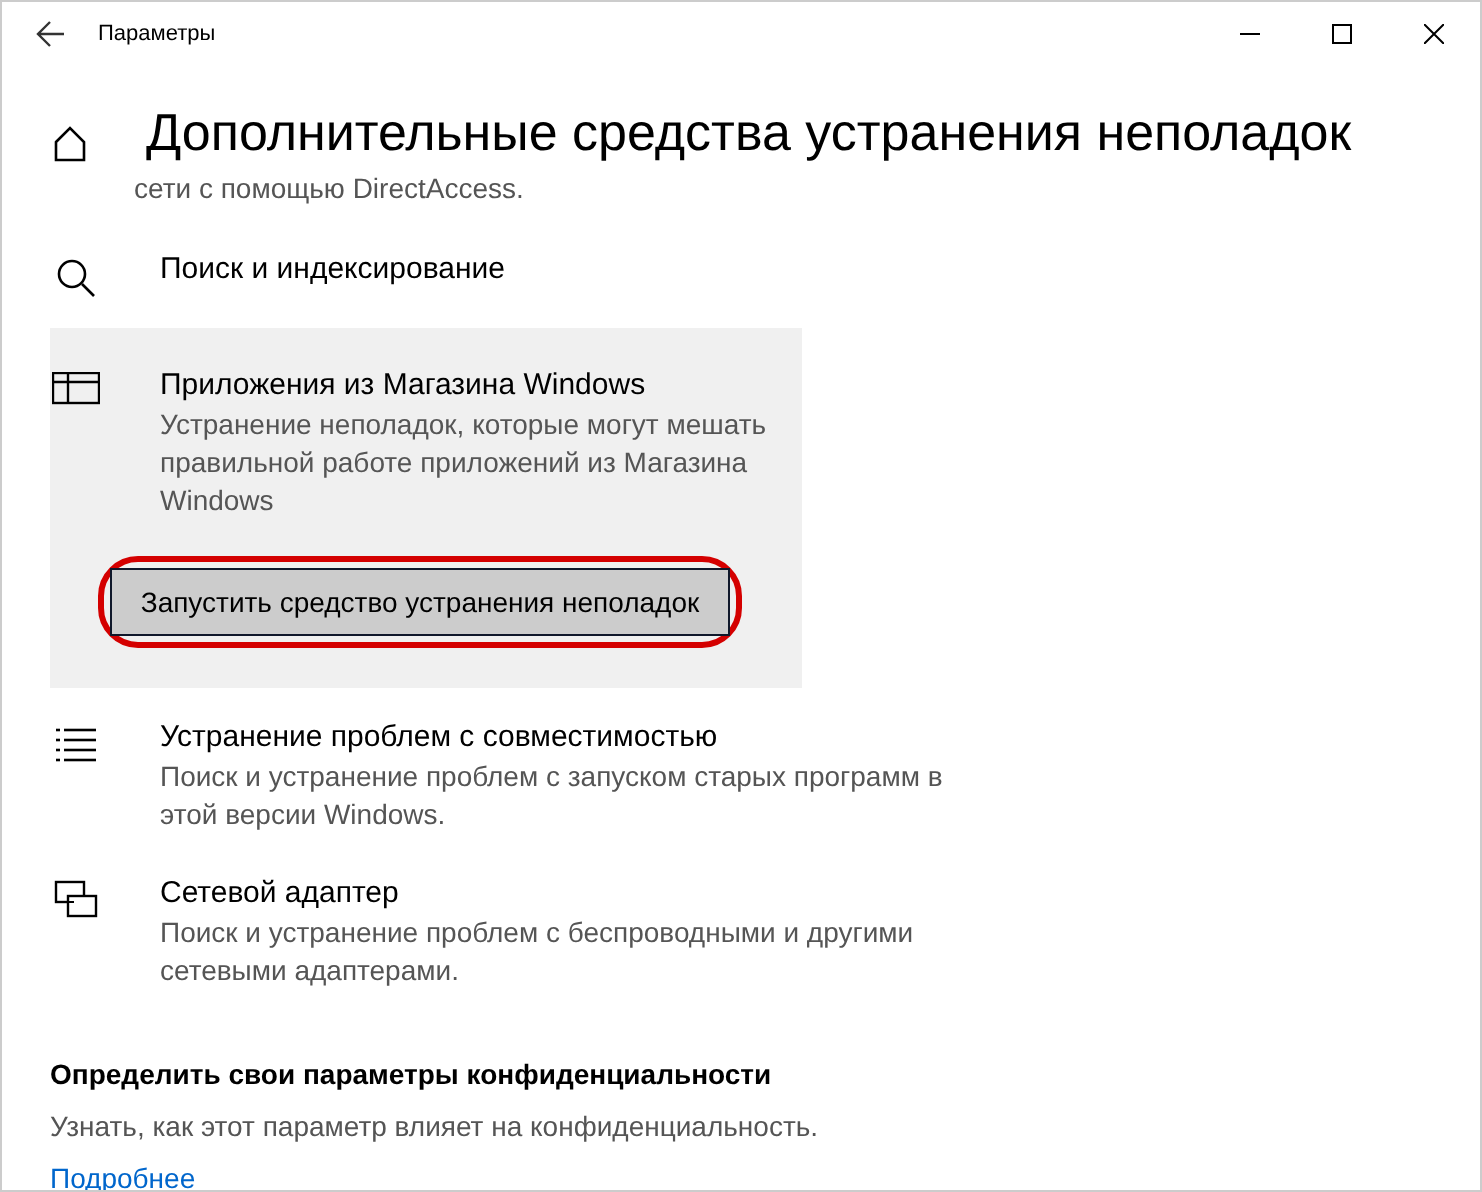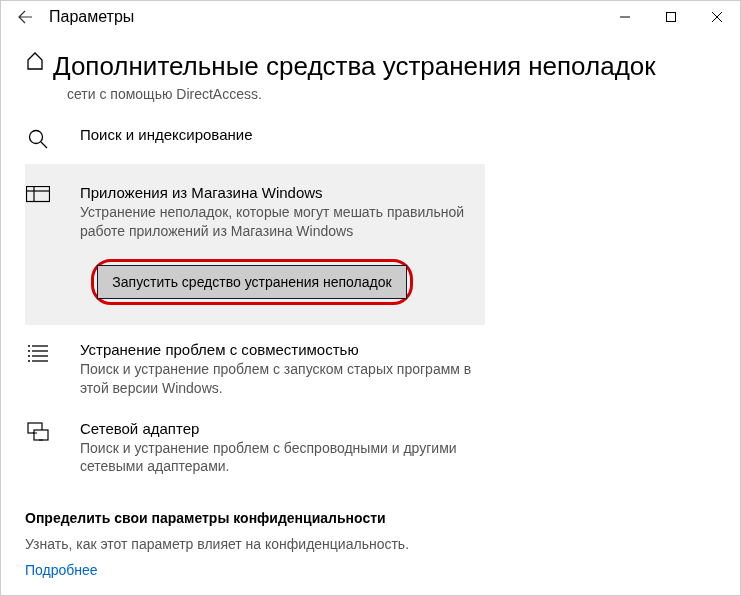--- a/index.html
+++ b/index.html
@@ -17,39 +17,39 @@
       height: 32px;
       padding: 0 0 0 8px;
     }
     .back-btn {
       width: 32px; height: 32px;
       display: flex; align-items: center; justify-content: center;
       font-size: 16px;
       color: #333;
     }
     .window-title {
-      font-size: 16px;
+      font-size: 11px;
       color: #000;
       margin-left: 8px;
     }
     .window-controls {
       margin-left: auto;
       display: flex;
     }
     .win-ctrl {
       width: 46px; height: 32px;
       display: flex; align-items: center; justify-content: center;
       font-size: 13px;
       color: #000;
     }
     .header-row {
       display: flex;
-      align-items: flex-start;
+      align-items: flex-end;
       padding: 18px 24px 4px 24px;
-      gap: 8px;
+      gap: 28px;
     }
     .home-icon { width: 20px; height: 20px; display:flex; align-items:center; justify-content:center; flex-shrink:0; }
     .page-title {
       font-size: 26px;
       font-weight: 400;
       color: #000;
     }
     .content { padding: 0 24px 0 24px; }
     .pre-text {
       font-size: 14px;
@@ -68,21 +68,21 @@
       display:flex; align-items:flex-start; justify-content:center;
       padding-top: 2px;
     }
     .trouble-item .text-slot { flex: 1; }
     .item-title { font-size: 15px; color: #000; margin-bottom: 2px; }
     .item-desc { font-size: 14px; color: #555; line-height: 1.35; }
     .selected-block {
       background: #f0f0f0;
       padding: 10px 6px 20px 0;
       margin-bottom: 6px;
-      width: 460px;
+      width: 376px;
     }
     .selected-block .trouble-item { padding-bottom: 18px; }
     .run-btn-wrap { display:flex; justify-content:center; }
     .run-btn {
       background: #ccc;
       border: 1px solid #0f172a;
       padding: 8px 14px;
       font-size: 14px;
       color: #000;
       cursor: pointer;

